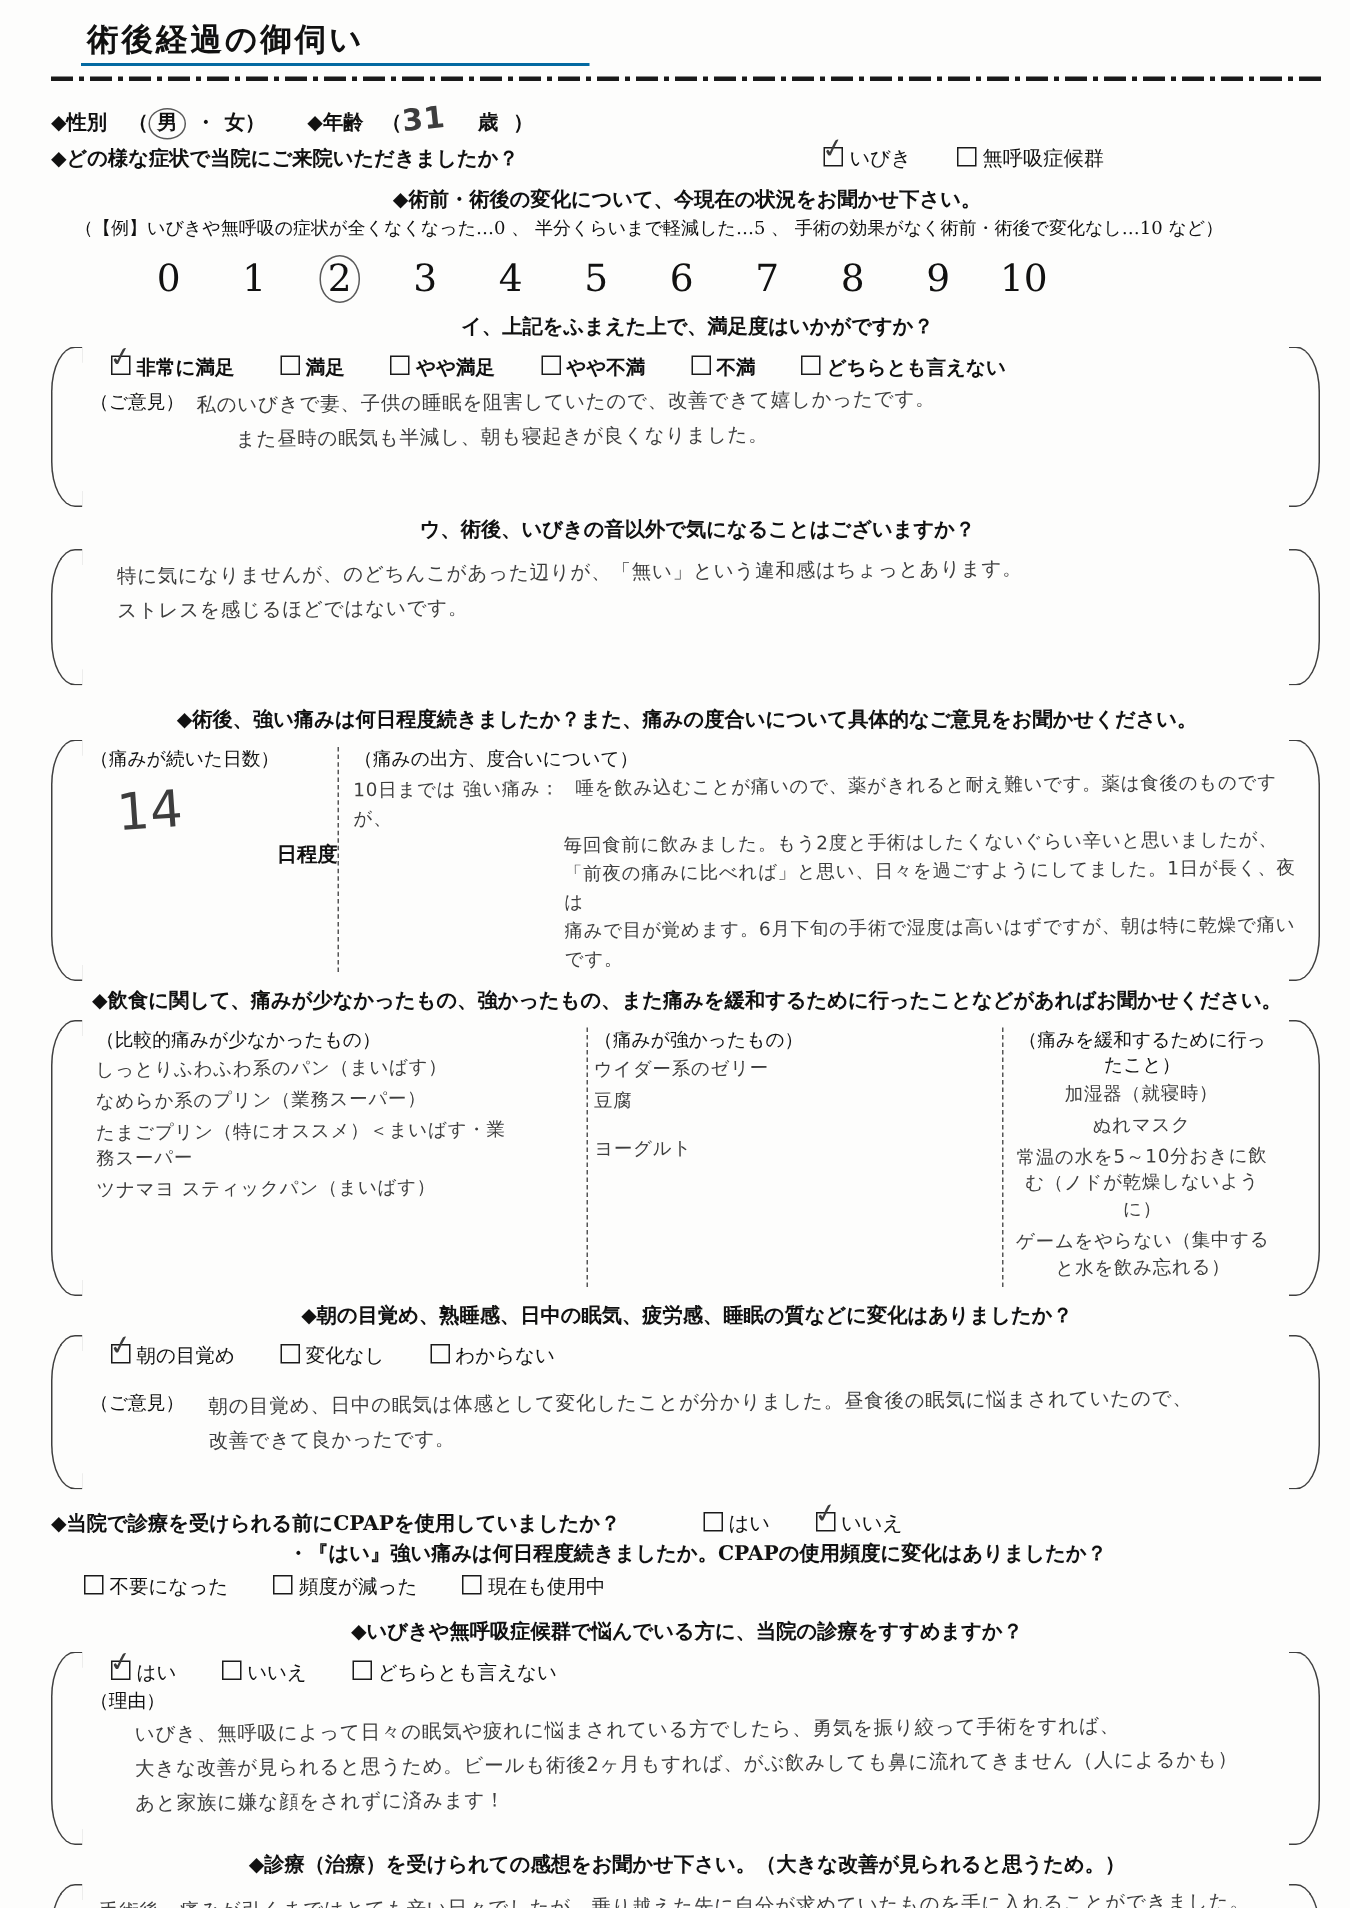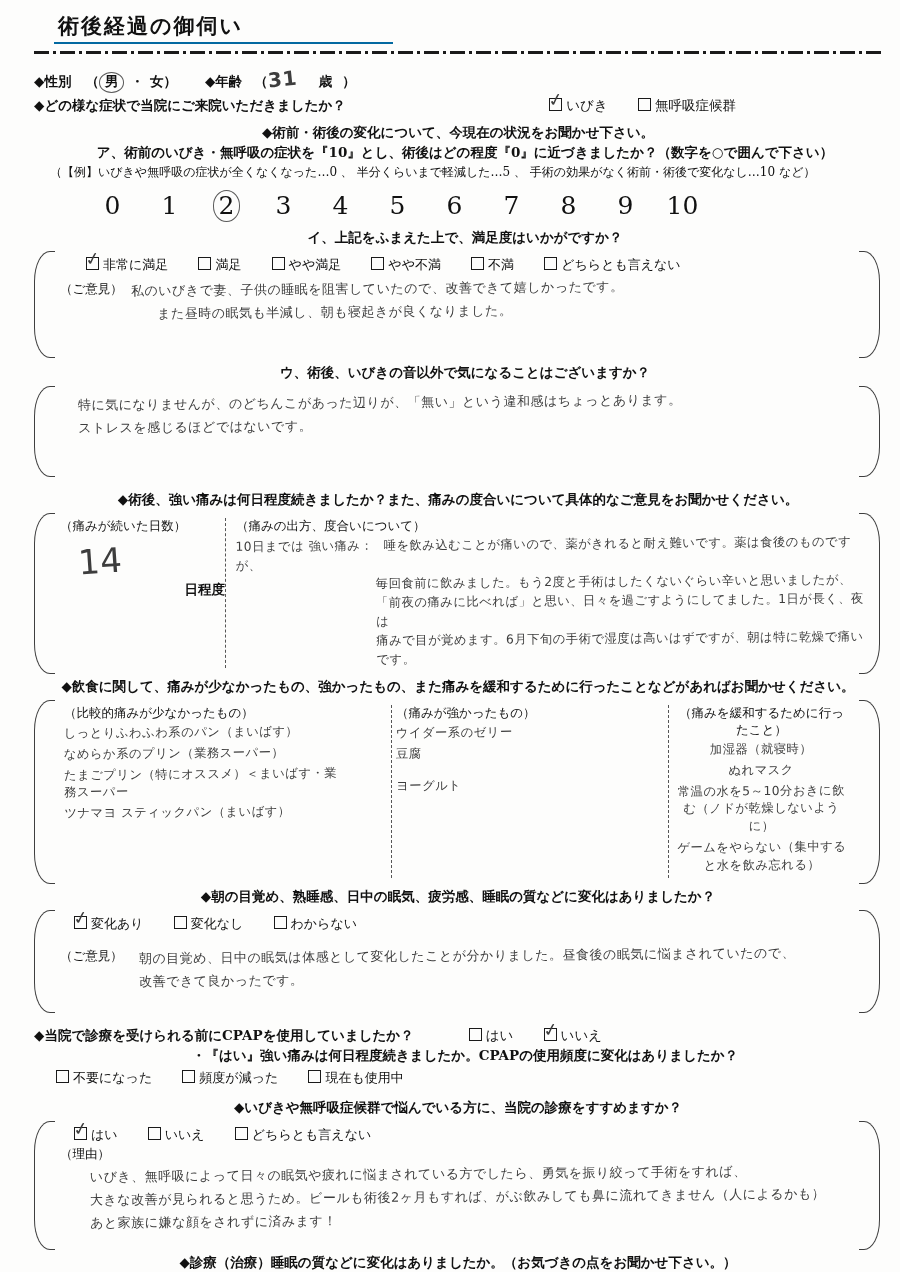--- a/index.html
+++ b/index.html
@@ -88,41 +88,40 @@
         <span class="cb checked"></span><span>いびき</span>
       </span>
       <span class="opt">
         <span class="cb"></span><span>無呼吸症候群</span>
       </span>
     </span>
   </div>
 
   
   <div class="q">◆術前・術後の変化について、今現在の状況をお聞かせ下さい。</div>
-  <div class="q sub mt2">ア、術前のいびき・無呼吸の症状を『10』とし、術後はどの程度『0』に近づきましたか？（数字を○で囲んで下さい）</div>
   <div class="example">（【例】いびきや無呼吸の症状が全くなくなった…0 、 半分くらいまで軽減した…5 、 手術の効果がなく術前・術後で変化なし…10 など）</div>
 
   <div class="scale">
     <span class="num"><span>0</span></span>
     <span class="num"><span>1</span></span>
     <span class="num"><span class="circled">2</span></span>
     <span class="num"><span>3</span></span>
     <span class="num"><span>4</span></span>
     <span class="num"><span>5</span></span>
     <span class="num"><span>6</span></span>
     <span class="num"><span>7</span></span>
     <span class="num"><span>8</span></span>
     <span class="num"><span>9</span></span>
     <span class="num"><span>10</span></span>
   </div>
 
   
   <div class="q sub">イ、上記をふまえた上で、満足度はいかがですか？</div>
   <div class="pbox" style="min-height:96px;">
-    <div style="margin-left:26px;">
+    <div style="margin-left:14px;font-weight:bold;">
       <span class="opt"><span class="cb checked"></span><span>非常に満足</span></span>
       <span class="opt"><span class="cb"></span><span>満足</span></span>
       <span class="opt"><span class="cb"></span><span>やや満足</span></span>
       <span class="opt"><span class="cb"></span><span>やや不満</span></span>
       <span class="opt"><span class="cb"></span><span>不満</span></span>
       <span class="opt"><span class="cb"></span><span>どちらとも言えない</span></span>
     </div>
     <div class="row mt4">
       <span class="clabel">（ご意見）</span>
       <div class="hw" style="margin-left:8px;">
@@ -195,21 +194,21 @@
           <li>ゲームをやらない（集中すると水を飲み忘れる）</li>
         </ul>
       </div>
     </div>
   </div>
 
   
   <div class="q mt4">◆朝の目覚め、熟睡感、日中の眠気、疲労感、睡眠の質などに変化はありましたか？</div>
   <div class="pbox" style="min-height:92px;">
     <div style="margin-left:14px;">
-      <span class="opt"><span class="cb checked"></span><span>変化あり</span></span>
+      <span class="opt"><span class="cb checked"></span><span>朝の目覚め</span></span>
       <span class="opt"><span class="cb"></span><span>変化なし</span></span>
       <span class="opt"><span class="cb"></span><span>わからない</span></span>
     </div>
     <div class="row mt4">
       <span class="clabel">（ご意見）</span>
       <div class="hw" style="margin-left:16px;margin-top:8px;">
         <div>朝の目覚め、日中の眠気は体感として変化したことが分かりました。昼食後の眠気に悩まされていたので、</div>
         <div>改善できて良かったです。</div>
       </div>
     </div>
@@ -240,21 +239,21 @@
     </div>
     <div class="clabel mt2">（理由）</div>
     <div class="hw" style="margin-left:30px;">
       <div>いびき、無呼吸によって日々の眠気や疲れに悩まされている方でしたら、勇気を振り絞って手術をすれば、</div>
       <div>大きな改善が見られると思うため。ビールも術後2ヶ月もすれば、がぶ飲みしても鼻に流れてきません（人によるかも）</div>
       <div>あと家族に嫌な顔をされずに済みます！</div>
     </div>
   </div>
 
   
-  <div class="q mt4">◆診療（治療）睡眠の質などに変化はありましたか。（お気づきの点をお聞かせ下さい。）</div>
+  <div class="q mt4">◆診療（治療）を受けられての感想をお聞かせ下さい。（大きな改善が見られると思うため。）</div>
   <div class="pbox" style="min-height:106px;">
     <div class="hw" style="margin-left:6px;">
       <div>手術後、痛みが引くまではとても辛い日々でしたが、乗り越えた先に自分が求めていたものを手に入れることができました。</div>
       <div>手術していただきありがとうございました！</div>
     </div>
   </div>
 
   
   
   

